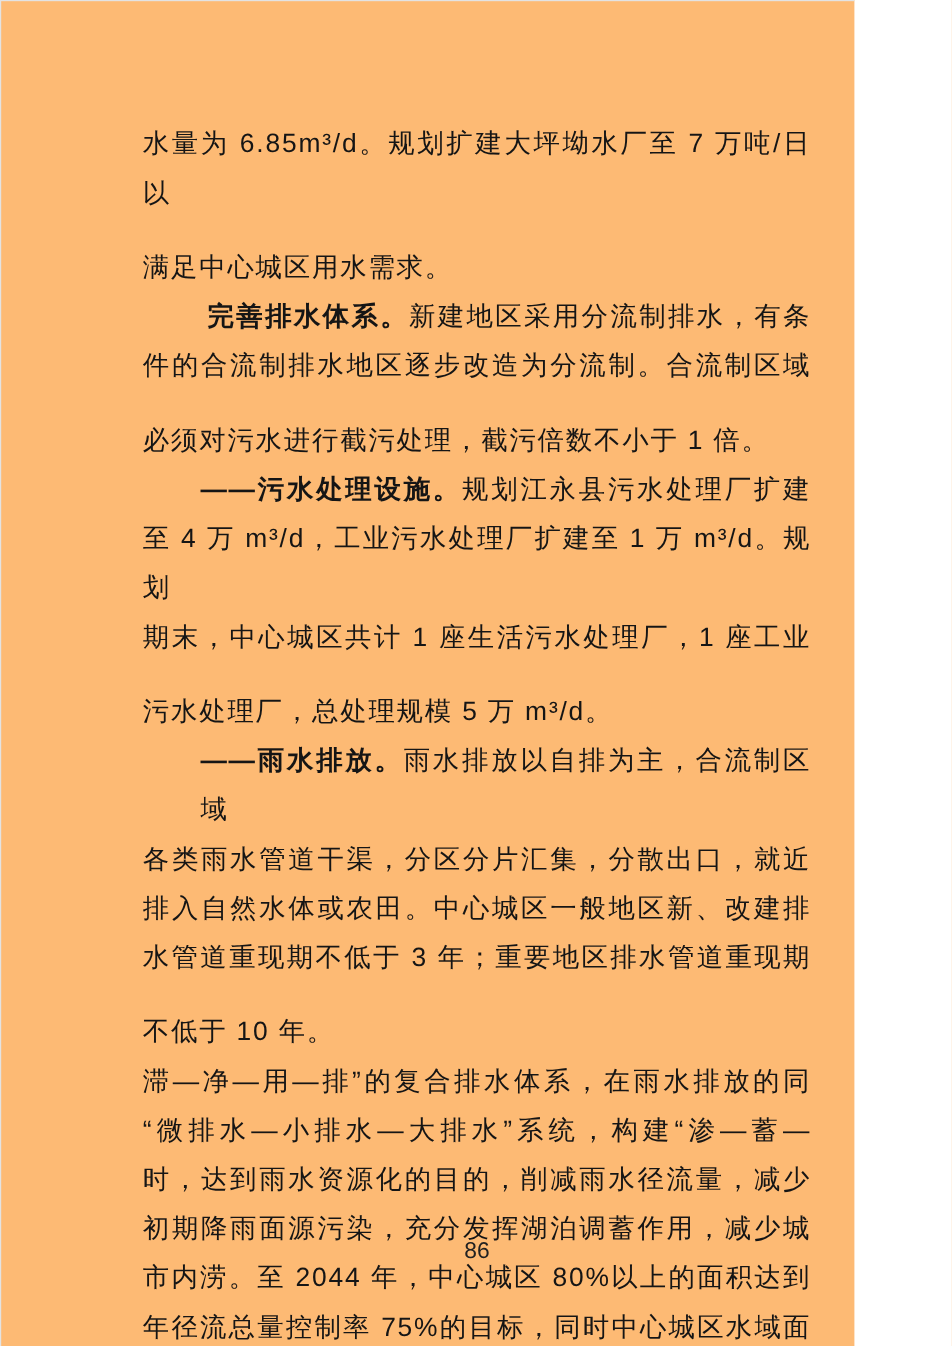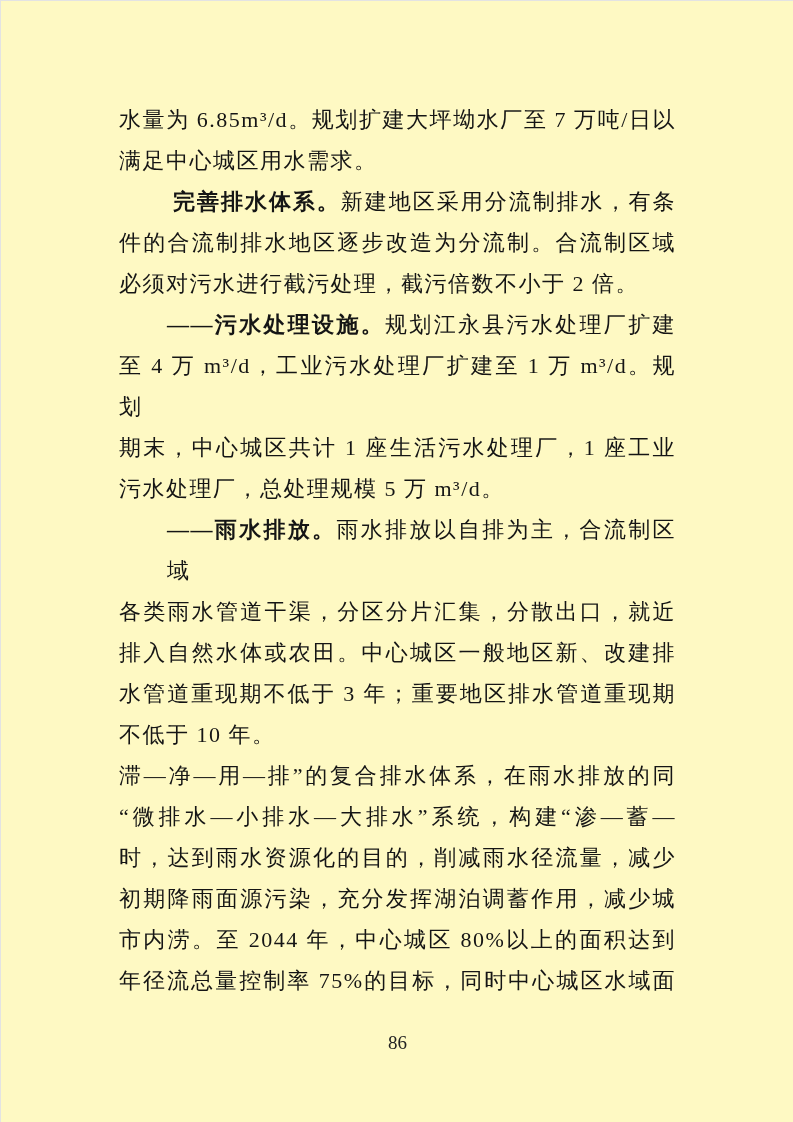--- a/index.html
+++ b/index.html
@@ -3,28 +3,28 @@
 <meta charset="utf-8">
 <title>Document Page</title>
 <style>
   html, body {
     margin: 0;
     padding: 0;
     background: #ffffff;
   }
   .page {
     position: relative;
-    width: 793px;
+    width: 712px;
     height: 1122px;
-    background: #fef9c3;
+    background: #fdba74;
     border-top: 1px solid #e3e3e3;
     border-left: 1px solid #e3e3e3;
     box-sizing: border-box;
     overflow: hidden;
-    font-family: Liberation Serif, serif;
+    font-family: Liberation Sans, sans-serif;
     color: #151515;
   }
   .text-block {
     position: absolute;
     left: 118px;
     top: 98px;
     width: 557px;
     font-size: 22px;
     line-height: 41px;
     letter-spacing: 1.5px;
@@ -32,20 +32,21 @@
   .para { display: block; }
   .line {
     display: block;
     text-align: justify;
     text-align-last: justify;
     overflow: hidden;
     white-space: normal;
   }
   .line.last {
     text-align-last: left;
+    margin-top: 21px;
   }
   .lead {
     font-weight: 700;
   }
   .footer {
     position: absolute;
     left: 118px;
     top: 1031px;
     width: 557px;
     text-align: center;
@@ -59,21 +60,21 @@
 
 <div class="page">
   <div class="text-block" id="text-block">
       <div class="para">
         <div class="line"><span>水量为 6.85m³/d。规划扩建大坪坳水厂至 7 万吨/日以</span></div>
         <div class="line last"><span>满足中心城区用水需求。</span></div>
       </div>
       <div class="para">
         <div class="line" style="padding-left: 54px;"><span class="lead">完善排水体系。</span><span>新建地区采用分流制排水，有条</span></div>
         <div class="line"><span>件的合流制排水地区逐步改造为分流制。合流制区域</span></div>
-        <div class="line last"><span>必须对污水进行截污处理，截污倍数不小于 2 倍。</span></div>
+        <div class="line last"><span>必须对污水进行截污处理，截污倍数不小于 1 倍。</span></div>
       </div>
       <div class="para">
         <div class="line" style="padding-left: 48px;"><span class="lead">——污水处理设施。</span><span>规划江永县污水处理厂扩建</span></div>
         <div class="line"><span>至 4 万 m³/d，工业污水处理厂扩建至 1 万 m³/d。规划</span></div>
         <div class="line"><span>期末，中心城区共计 1 座生活污水处理厂，1 座工业</span></div>
         <div class="line last"><span>污水处理厂，总处理规模 5 万 m³/d。</span></div>
       </div>
       <div class="para">
         <div class="line" style="padding-left: 48px;"><span class="lead">——雨水排放。</span><span>雨水排放以自排为主，合流制区域</span></div>
         <div class="line"><span>各类雨水管道干渠，分区分片汇集，分散出口，就近</span></div>

